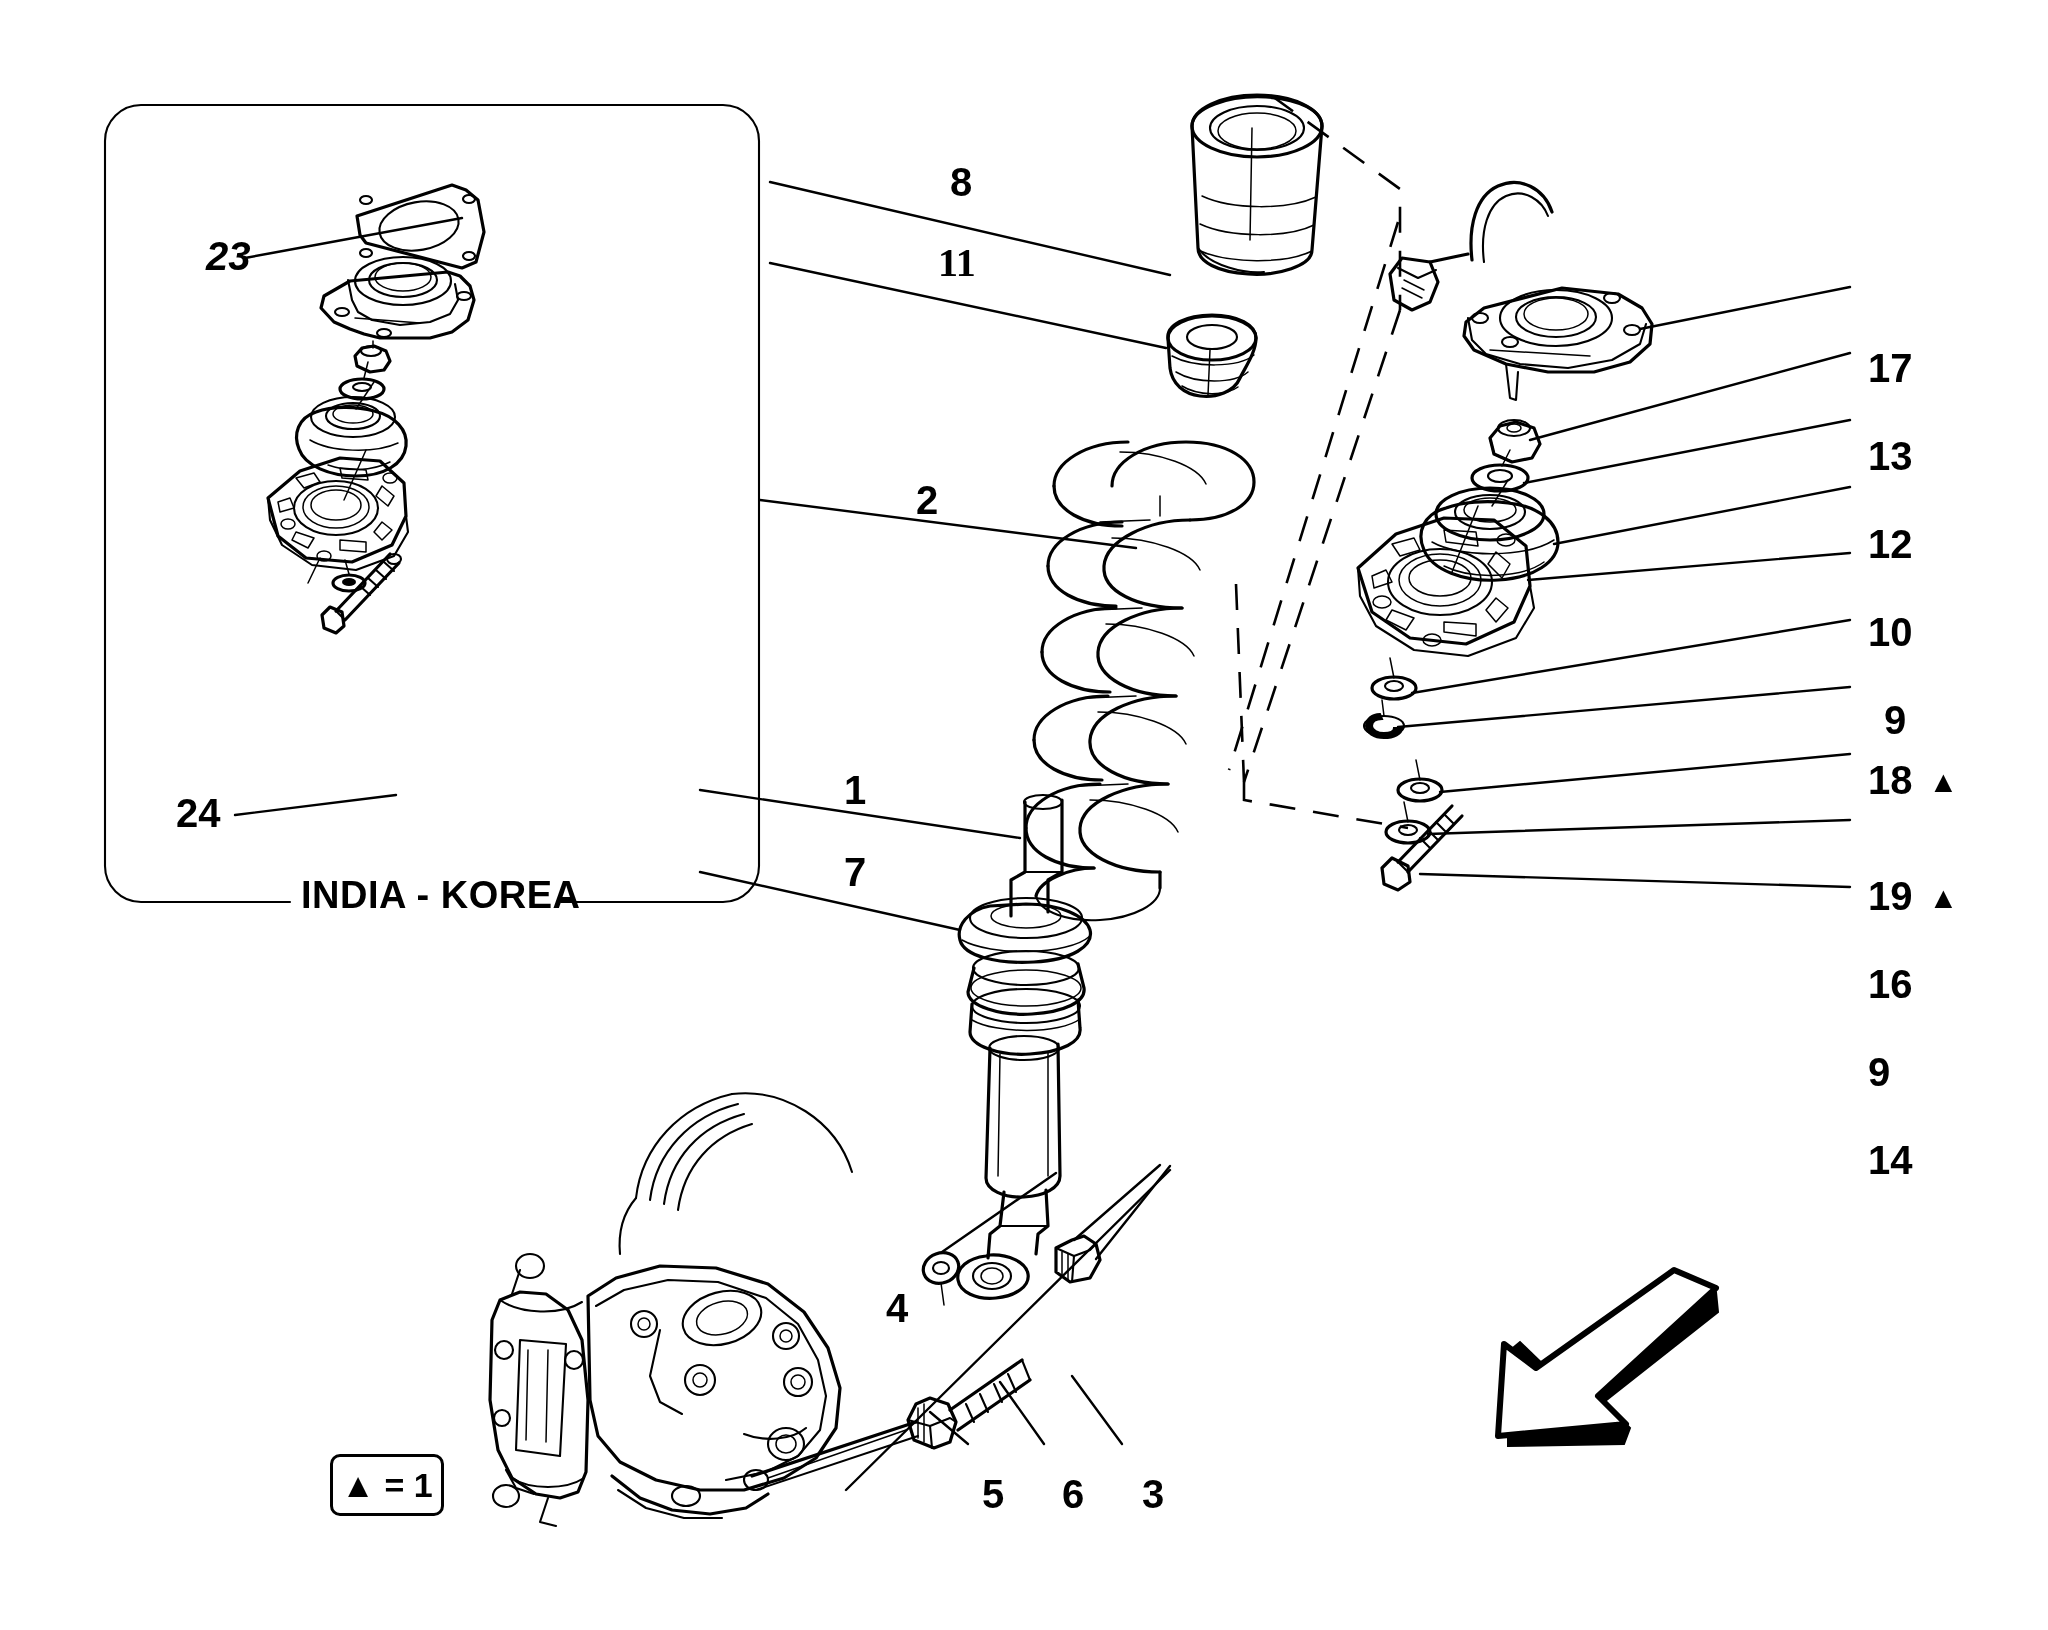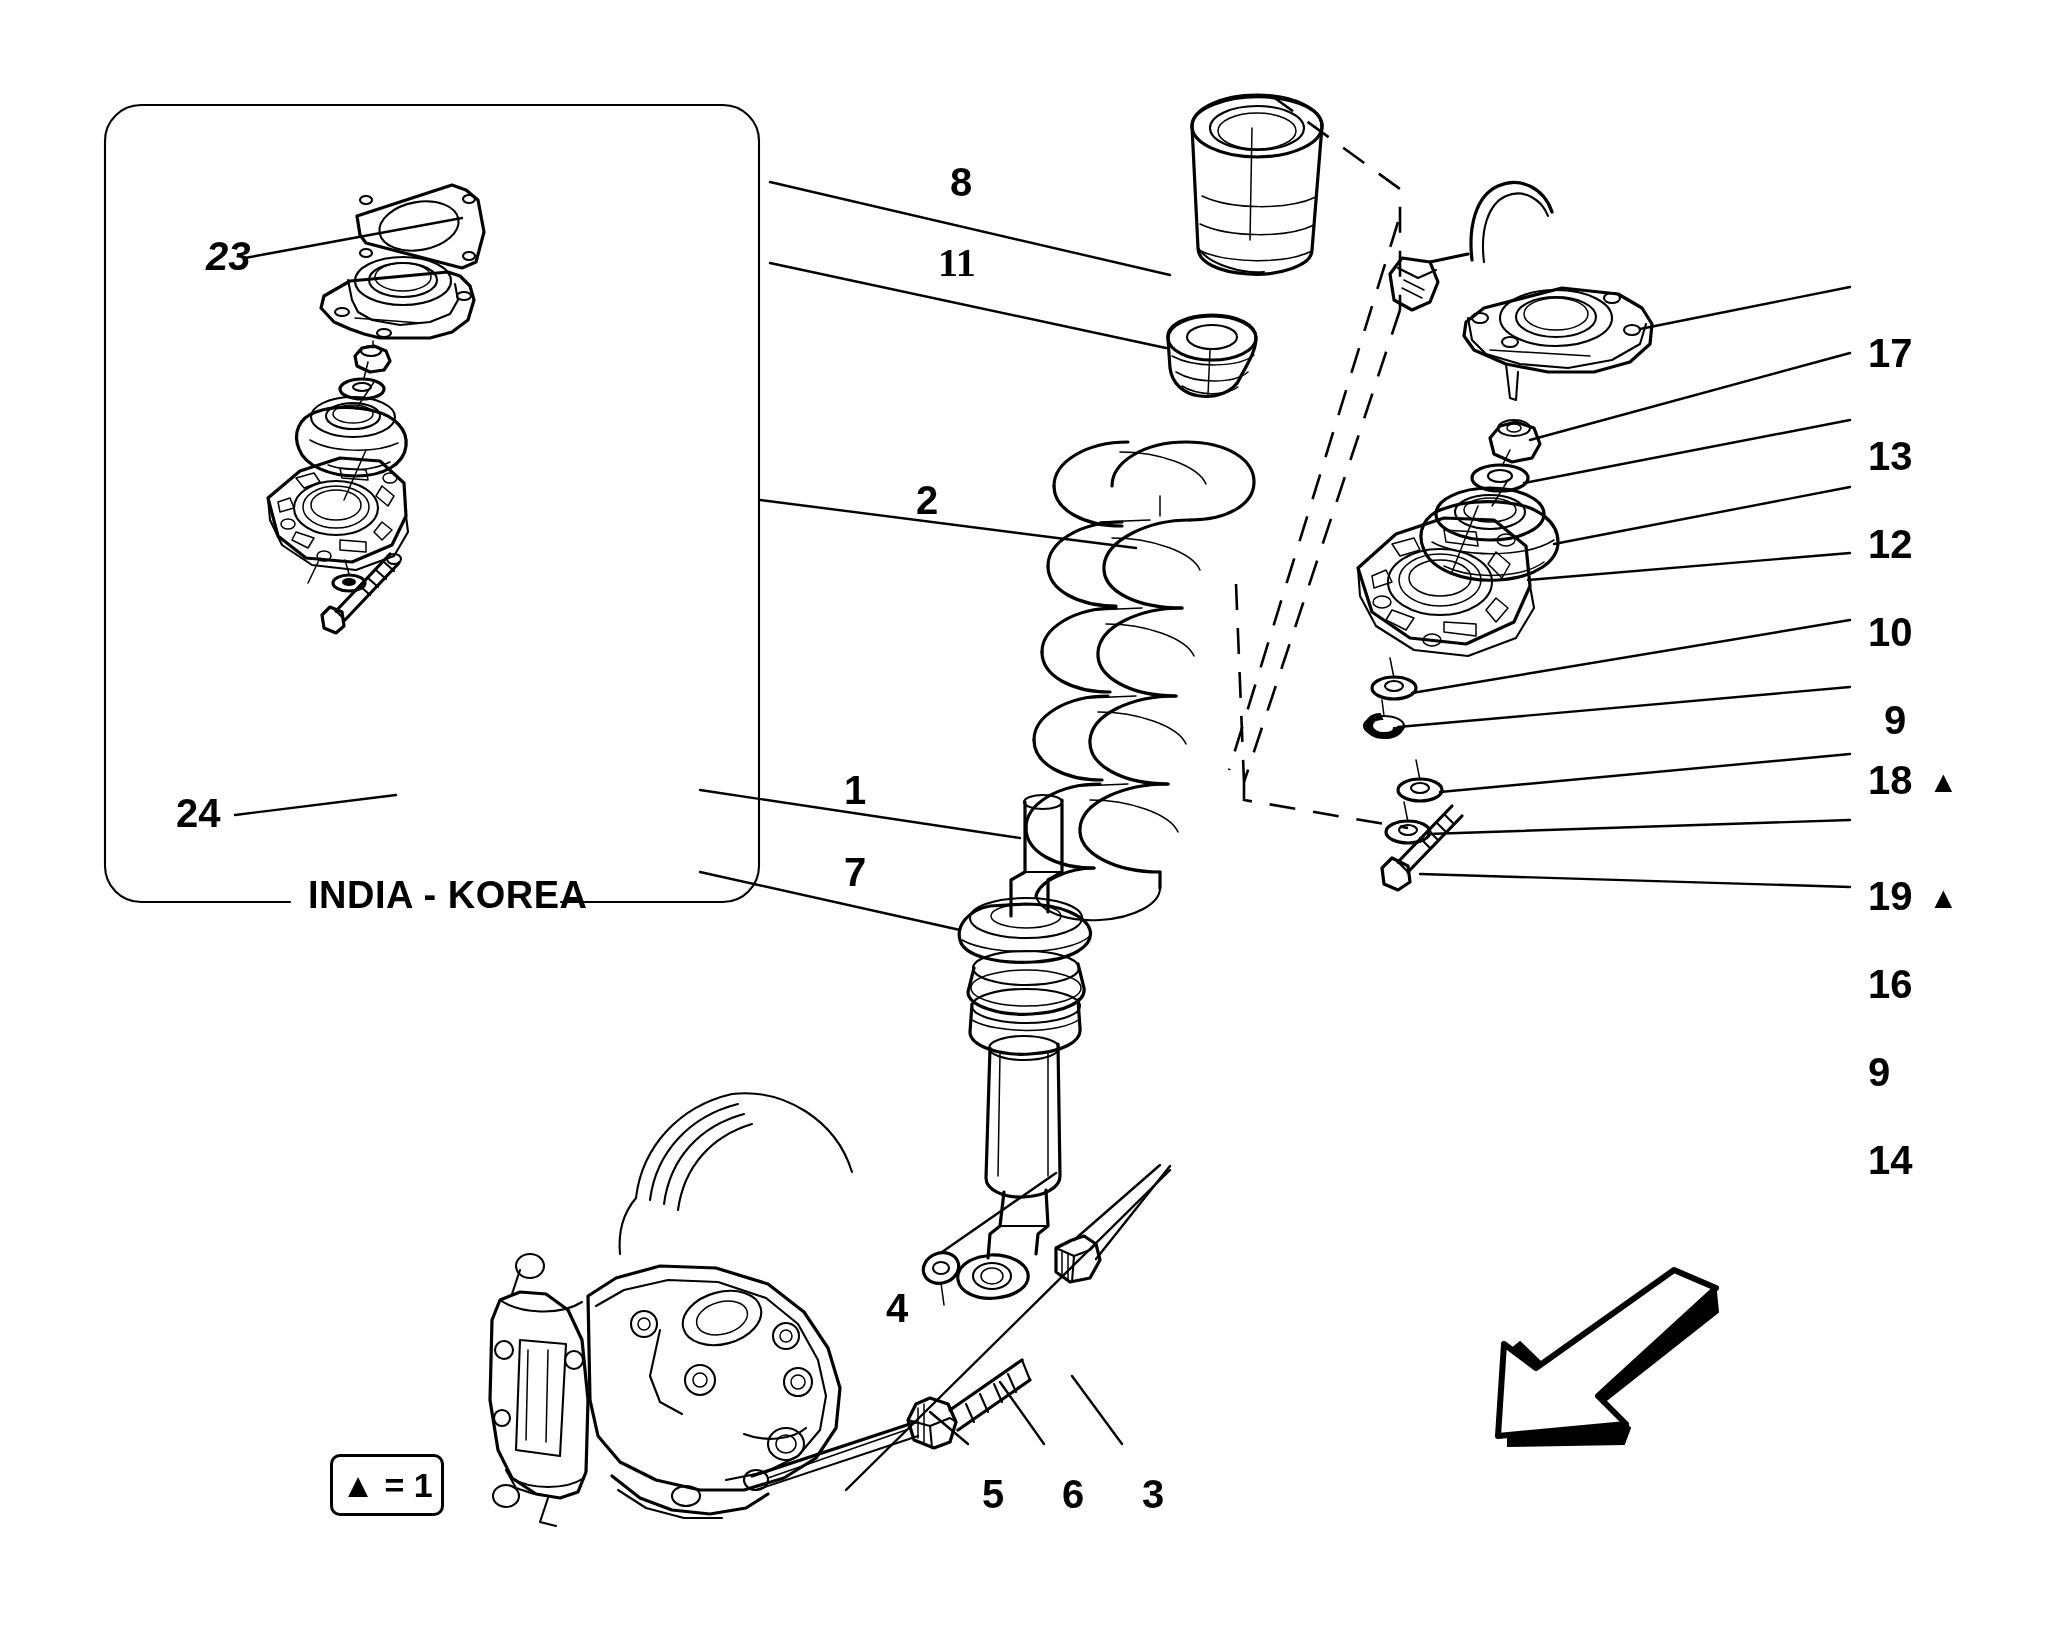--- a/index.html
+++ b/index.html
@@ -510,39 +510,39 @@
     </g>
   </svg>
 
   <div class="callout-num" style="left:206px; top:236px;font-style:italic;">
     <span>23</span>
   </div>
   <div class="callout-num" style="left:176px; top:793px;">
     <span>24</span>
   </div>
 
-  <div class="variant-label" style="left:308px; top:874px;">INDIA - KOREA</div>
+  <div class="variant-label" style="left:301px; top:874px;">INDIA - KOREA</div>
 
   <div class="callout-num" style="left:950px; top:162px;">
     <span>8</span>
   </div>
   <div class="callout-num" style="left:938px; top:243px;font-family:Liberation Serif, serif;">
     <span>11</span>
   </div>
   <div class="callout-num" style="left:916px; top:480px;">
     <span>2</span>
   </div>
   <div class="callout-num" style="left:844px; top:770px;">
     <span>1</span>
   </div>
   <div class="callout-num" style="left:844px; top:852px;">
     <span>7</span>
   </div>
 
-  <div class="callout-num" style="left:1868px; top:333px;">
+  <div class="callout-num" style="left:1868px; top:348px;">
     <span>17</span>
   </div>
   <div class="callout-num" style="left:1868px; top:436px;">
     <span>13</span>
   </div>
   <div class="callout-num" style="left:1868px; top:524px;">
     <span>12</span>
   </div>
   <div class="callout-num" style="left:1868px; top:612px;">
     <span>10</span>

